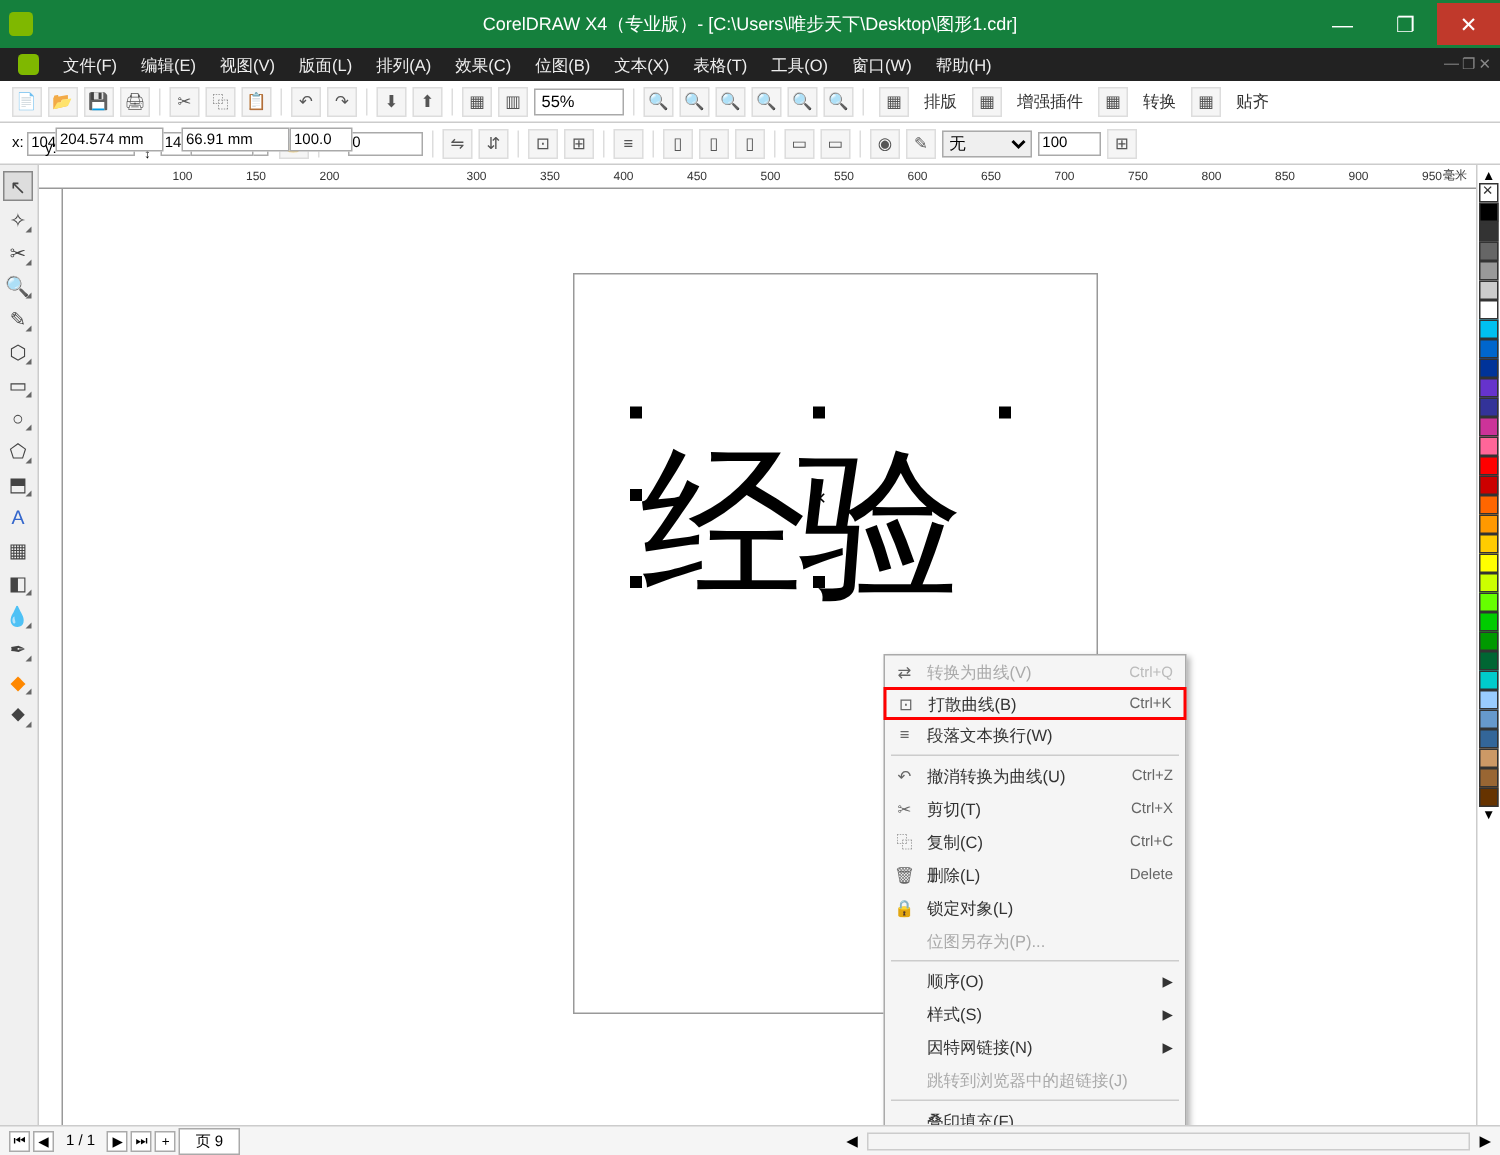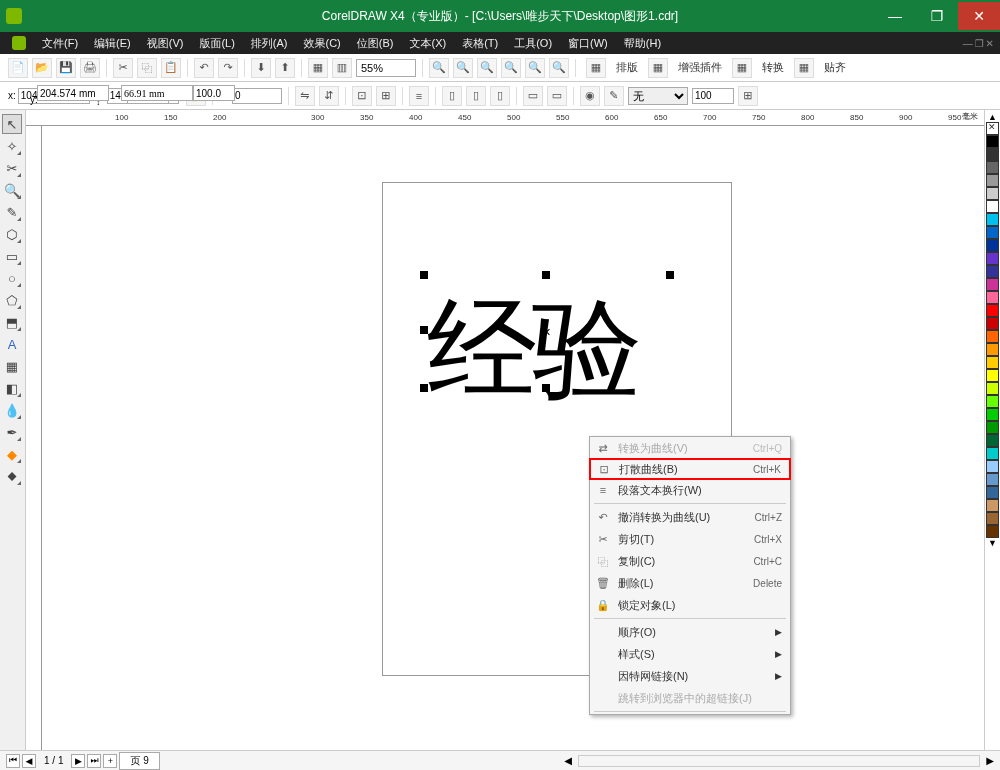--- a/index.html
+++ b/index.html
@@ -174,21 +174,21 @@
   <div class="tb-sep"></div>
   <div class="tb-btn">◉</div>
   <div class="tb-btn">✎</div>
   <select class="tb-select" style="width:60px;"><option>无</option></select>
   <input class="small-input" value="100" style="">
   <div class="tb-btn">⊞</div>
 </div>
 
 <div style="position:absolute;top:93px;left:30px;display:flex;gap:4px;font-size:10px;align-items:center;pointer-events:none;">
   <input class="coord-input" style="position: absolute; left: 7px; pointer-events: auto;" value="204.574 mm">
-  <input class="coord-input" style="position: absolute; left: 91px; pointer-events: auto; font-family: Liberation Serif, serif;" value="66.91 mm">
+  <input class="coord-input" style="position: absolute; left: 91px; pointer-events: auto;" value="66.91 mm">
   <input class="small-input" style="position: absolute; left: 163px; pointer-events: auto;" value="100.0">
 </div>
 
 <div class="main-area">
 
   <div class="toolbox">
     <div class="tool active">↖</div>
     <div class="tool">✧<span class="chev"></span></div>
     <div class="tool">✂<span class="chev"></span></div>
     <div class="tool">🔍<span class="chev"></span></div>
@@ -278,37 +278,43 @@
         </div>
         <div class="cm-item">
           <span class="cm-icon">🗑</span>
           <span>删除(L)</span>
           <span class="cm-shortcut">Delete</span>
         </div>
         <div class="cm-item">
           <span class="cm-icon">🔒</span>
           <span>锁定对象(L)</span>
         </div>
+        <div class="cm-item disabled">
+          <span>位图另存为(P)...</span>
+        </div>
         <div class="cm-sep"></div>
         <div class="cm-item">
           <span>顺序(O)</span>
           <span class="cm-arrow">▶</span>
         </div>
         <div class="cm-item">
           <span>样式(S)</span>
           <span class="cm-arrow">▶</span>
         </div>
         <div class="cm-item">
           <span>因特网链接(N)</span>
           <span class="cm-arrow">▶</span>
         </div>
         <div class="cm-item disabled">
           <span>跳转到浏览器中的超链接(J)</span>
         </div>
         <div class="cm-sep"></div>
+        <div class="cm-item">
+          <span>叠印填充(F)</span>
+        </div>
       </div>
   </div>
 
   <div class="color-palette" id="palette">
     <div style="font-size:9px;text-align:center;">▲</div>
   <div class="swatch none"></div>
       <div class="swatch" style="background: rgb(0, 0, 0);"></div>
       <div class="swatch" style="background: rgb(51, 51, 51);"></div>
       <div class="swatch" style="background: rgb(102, 102, 102);"></div>
       <div class="swatch" style="background: rgb(153, 153, 153);"></div>

